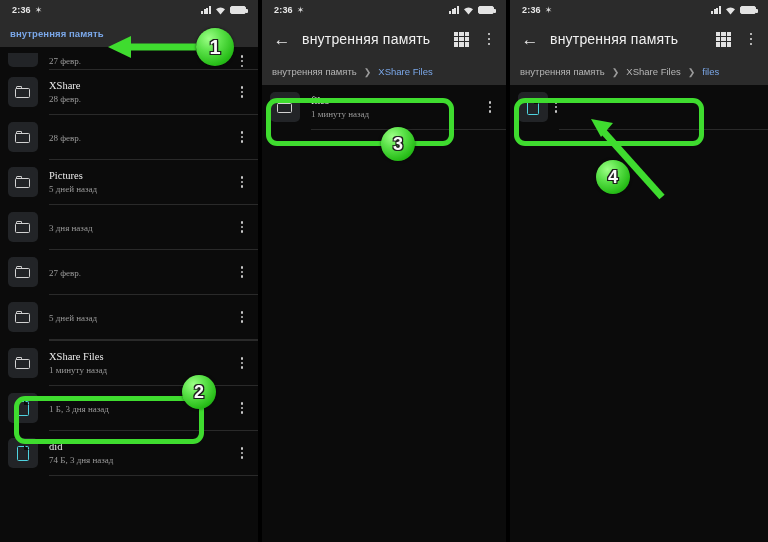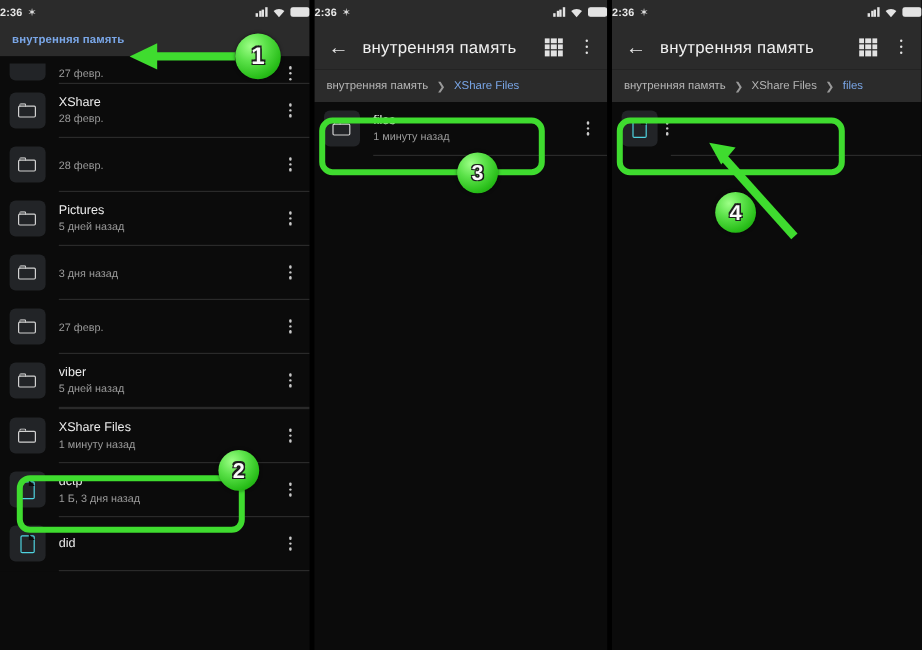--- a/index.html
+++ b/index.html
@@ -7,21 +7,21 @@
 
   .stage{position:absolute;inset:0;background:#000;}
 
   
   .panel{position:absolute;top:0;background:#0b0b0b;overflow:hidden;}
   #panel1{left:0;width:258px;height:542px;}
   #panel2{left:262px;width:244px;height:542px;}
   #panel3{left:510px;width:258px;height:542px;}
 
   .statusbar{height:20px;background:#2b2b2b;display:flex;align-items:center;
-    padding:0 0;color:#e8e8e8;font-size:9px;box-sizing:border-box;}
+    padding:0 12px;color:#e8e8e8;font-size:9px;box-sizing:border-box;}
   .sb-time{font-weight:bold;letter-spacing:.2px;font-size:9px;}
   .sb-bt{margin-left:4px;font-size:9px;color:#dcdcdc;}
   .sb-right{margin-left:auto;display:flex;align-items:center;gap:4px;}
 
   .sig{display:inline-block;width:10px;height:8px;position:relative;}
   .sig i{position:absolute;bottom:0;width:2px;background:#e3e3e3;display:block;}
   .sig i:nth-child(1){left:0;height:3px;}
   .sig i:nth-child(2){left:2.7px;height:4.6px;}
   .sig i:nth-child(3){left:5.4px;height:6.3px;}
   .sig i:nth-child(4){left:8px;height:8px;}
@@ -43,21 +43,21 @@
     font-size:9.5px;color:#b6b6b6;gap:7px;}
   .crumbbar .sep{color:#9a9a9a;font-size:9px;}
   .crumbbar .active{color:#7aa7e8;}
 
   
   .crumbbar-solo{height:27px;background:#2b2b2b;display:flex;align-items:center;padding:0 10px;box-sizing:border-box;}
   .crumbbar-solo .active{color:#7aa7e8;font-size:9.5px;font-weight:bold;letter-spacing:.1px;}
 
   
   .list{background:#0b0b0b;}
-  .row{display:flex;align-items:center;height:44px;padding:0 8px;box-sizing:border-box;position:relative;}
+  .row{display:flex;align-items:center;height:44px;padding:0 8px;box-sizing:border-box;position:relative;font-family:Liberation Serif, serif;}
   .row .thumb{width:30px;height:30px;border-radius:5px;background:#222427;display:flex;align-items:center;justify-content:center;flex:0 0 auto;}
   .row .meta{margin-left:11px;flex:1;min-width:0;}
   .row .name{color:#ececec;font-size:10.5px;line-height:13px;white-space:nowrap;overflow:hidden;text-overflow:ellipsis;}
   .row .sub{color:#9b9b9b;font-size:9px;line-height:12px;margin-top:1px;white-space:nowrap;overflow:hidden;text-overflow:ellipsis;}
   .row .more{width:16px;display:flex;flex-direction:column;align-items:center;gap:2.2px;flex:0 0 auto;}
   .row .more b{width:2.4px;height:2.4px;border-radius:50%;background:#c9c9c9;display:block;}
   .divider{height:1px;background:#2a2a2a;margin-left:49px;}
 
   .folder-ico{width:16px;height:13px;position:relative;}
   .folder-ico:before{content:"";position:absolute;left:0;top:2.5px;width:15px;height:10px;border:1.3px solid #d2d2d2;border-radius:1.5px;box-sizing:border-box;}
@@ -189,21 +189,20 @@
             <b></b>
             <b></b>
           </div>
         </div>
         <div class="divider"></div>
         <div class="row">
           <div class="thumb">
             <div class="folder-ico"></div>
           </div>
           <div class="meta">
-            <div class="name">viber</div>
             <div class="sub">5 дней назад</div>
           </div>
           <div class="more">
             <b></b>
             <b></b>
             <b></b>
           </div>
         </div>
         <div class="divider"></div>
         <div class="divider"></div>
@@ -220,36 +219,36 @@
             <b></b>
             <b></b>
           </div>
         </div>
         <div class="divider"></div>
         <div class="row">
           <div class="thumb">
             <div class="file-ico"></div>
           </div>
           <div class="meta">
-            <div class="name">dctp</div>
             <div class="sub">1 Б, 3 дня назад</div>
           </div>
           <div class="more">
             <b></b>
             <b></b>
             <b></b>
           </div>
         </div>
         <div class="divider"></div>
         <div class="row">
           <div class="thumb">
             <div class="file-ico"></div>
           </div>
           <div class="meta">
             <div class="name">did</div>
+            <div class="sub">74 Б, 3 дня назад</div>
           </div>
           <div class="more">
             <b></b>
             <b></b>
             <b></b>
           </div>
         </div>
         <div class="divider"></div>
       </div>
   </div>

